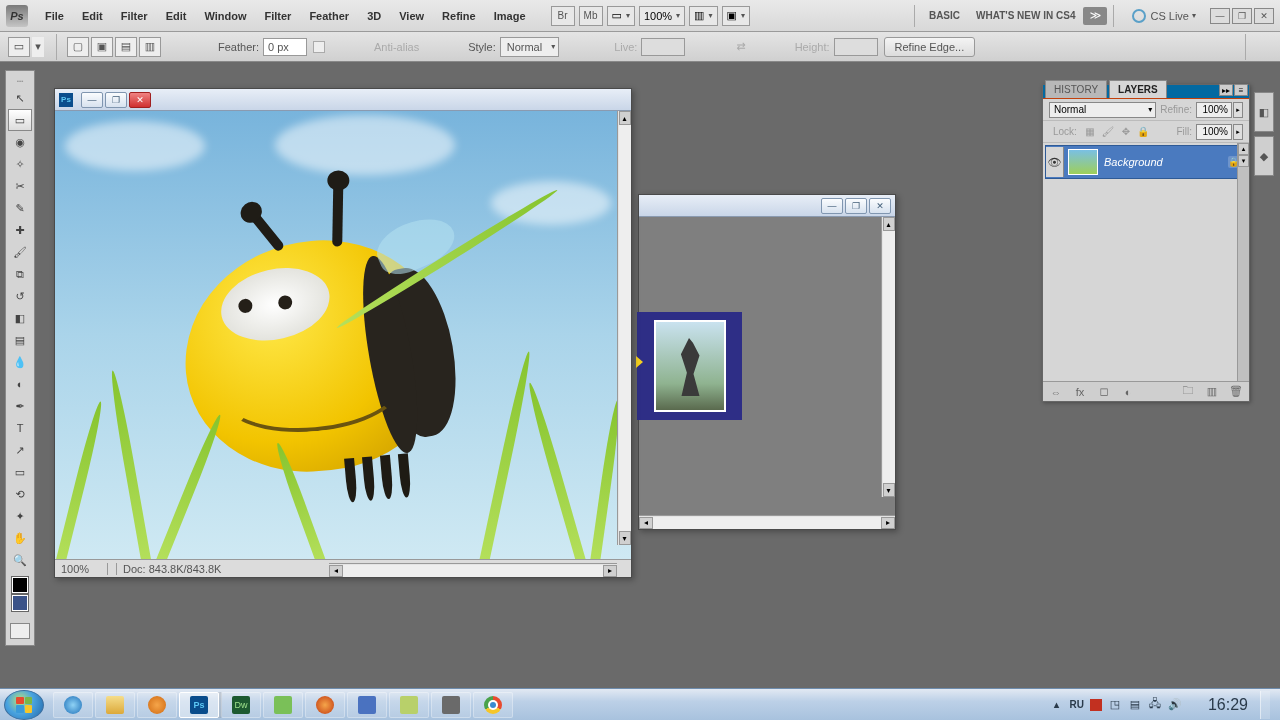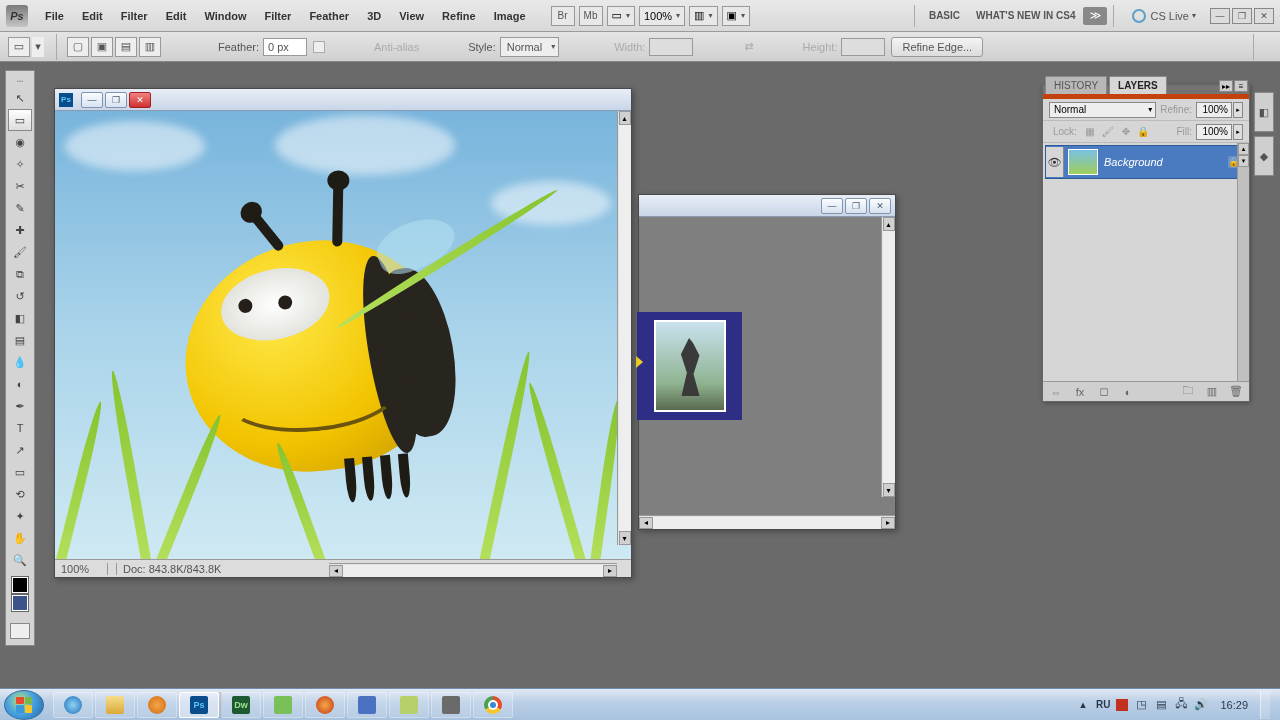--- a/index.html
+++ b/index.html
@@ -86,21 +86,21 @@
 
 
 .thumb-frame { width:105px; height:108px; background:#2e2e86; margin-left:-2px; display:flex; align-items:center; justify-content:center; position:relative; }
 .thumb-frame .yel-tri { position:absolute; left:-1px; top:44px; width:0; height:0; border-left:7px solid #f5d020; border-top:6px solid transparent; border-bottom:6px solid transparent; }
 .thumb-img { width:72px; height:92px; background:linear-gradient(#c9e2ef,#8fb390 70%,#5a6a4e); border:2px solid #fff; position:relative; }
 .thumb-figure { position:absolute; left:20px; top:16px; width:30px; height:58px; background:#3a3a3a; clip-path:polygon(45% 0,58% 8%,80% 30%,60% 62%,80% 100%,20% 100%,38% 60%,18% 28%); }
 
 
 .side-tab { position:absolute; right:6px; width:20px; height:40px; background:#cfcfcf; border:1px solid #888; display:flex; align-items:center; justify-content:center; color:#555; cursor:pointer; }
 .panel { position:absolute; right:30px; top:22px; width:208px; background:#d6d6d6; border:1px solid #666; box-shadow:1px 1px 4px rgba(0,0,0,.3); }
-.panel .tabs { display:flex; height:14px; background:#737373; border-bottom:5px solid #c2410c; align-items:flex-end; }
+.panel .tabs { display:flex; height:14px; background:#0369a1; border-bottom:1px solid #c2410c; align-items:flex-end; }
 .panel .tab { padding:3px 8px; color:#555; border:1px solid #888; border-bottom:none; background:#b8b8b8; margin-left:2px; cursor:pointer; font-size:10px; }
 .panel .tab.active { background:#d6d6d6; color:#222; font-weight:bold; }
 .panel .tabs .mini { margin-left:auto; display:flex; }
 .panel .tabs .mini div { width:14px; height:12px; border:1px solid #888; background:#ccc; margin:0 1px 2px 0; font-size:8px; display:flex; align-items:center; justify-content:center; cursor:pointer; }
 .panel .row { display:flex; align-items:center; padding:3px 6px; height:22px; border-bottom:1px solid #bbb; }
 .panel .row .dd-small { flex:1; border:1px solid #888; background:#eee; height:16px; display:flex; align-items:center; padding:0 4px; font-size:10px; position:relative; }
 .panel .row .dd-small::after { content:'▾'; position:absolute; right:3px; font-size:8px;}
 .panel .row .lbl-dim { color:#999; margin:0 4px; font-size:10px; }
 .panel .row .pct { width:36px; border:1px solid #888; background:#eee; height:16px; display:flex; align-items:center; justify-content:flex-end; padding:0 3px; font-size:10px; }
 .panel .row .pct-tri{ width:10px; height:16px; border:1px solid #888; background:#ddd; font-size:7px; display:flex; align-items:center; justify-content:center; margin-left:1px;}
@@ -121,21 +121,21 @@
 .taskbar .start { width:40px; height:30px; border-radius:50%; background:radial-gradient(circle at 40% 35%,#b9e37a,#49a3e0 45%,#2166a8); border:1px solid #3b6fa0; display:flex; align-items:center; justify-content:center; margin-right:8px; cursor:pointer; }
 .taskbar .start .flag{width:16px;height:16px;display:grid;grid-template-columns:1fr 1fr;grid-template-rows:1fr 1fr;gap:1px;}
 .taskbar .start .flag div{border-radius:1px;}
 .taskbar .tbtn { width:40px; height:26px; border:1px solid rgba(255,255,255,.3); background:rgba(255,255,255,.15); margin:0 1px; border-radius:2px; display:flex; align-items:center; justify-content:center; cursor:pointer; position:relative; }
 .taskbar .tbtn.active { background:rgba(255,255,255,.45); border-color:#fff; }
 .taskbar .tbtn.stacked{ box-shadow:2px 0 0 rgba(255,255,255,.2), 3px 0 0 rgba(0,0,0,.15);}
 .taskbar .tico { width:18px; height:18px; border-radius:2px; }
 .taskbar .tray { margin-left:auto; display:flex; align-items:center; gap:6px; padding:0 6px; color:#2a3a4a; }
 .taskbar .tray .sico { width:14px; height:14px; display:flex; align-items:center; justify-content:center; font-size:11px; }
 .taskbar .tray .lang { font-size:10px; font-weight:bold; }
-.taskbar .tray .clock { font-size:11px; margin-left:6px; }
+.taskbar .tray .clock { font-size:16px; margin-left:20px; }
 .taskbar .tray .peek { width:10px; height:28px; border-left:1px solid rgba(255,255,255,.5); margin-left:6px; background:rgba(255,255,255,.2); }
 </style>
 </head>
 <body>
 
 <div class="menubar">
   <div class="ps-logo">Ps</div>
   <div class="menu-item">File</div>
   <div class="menu-item">Edit</div>
   <div class="menu-item">Filter</div>
@@ -183,21 +183,21 @@
     <div class="tool-ico">▣</div>
     <div class="tool-ico">▤</div>
     <div class="tool-ico">▥</div>
   </div>
   <span class="lbl">Feather:</span>
   <div class="field">0 px</div>
   <div class="chk"></div>
   <span class="lbl dim">Anti-alias</span>
   <span class="lbl">Style:</span>
   <div class="select">Normal</div>
-  <span class="lbl dim">Width:</span>
+  <span class="lbl dim">Live:</span>
   <div class="field dim"></div>
   <span class="lbl dim">⇄</span>
   <span class="lbl dim">Height:</span>
   <div class="field dim"></div>
   <div class="btn">Refine Edge...</div>
   <div class="vsep2" style="margin-left:270px"></div>
 </div>
 
 <div class="toolbox">
   <div class="tool" style="height:12px;color:#888">┄</div>
@@ -384,21 +384,21 @@
   <div class="tbtn">
       <div class="tico" style="background:linear-gradient(#f5dd8a,#dca93a)"></div>
     </div>
   <div class="tbtn">
       <div class="tico" style="background:radial-gradient(#f5a54a,#d06a12);border-radius:50%"></div>
     </div>
   <div class="tbtn active stacked">
       <div class="tico" style="background:#0a4d8c;color:#5cc7f4;font-size:9px;font-weight:bold;display:flex;align-items:center;justify-content:center">Ps</div>
     </div>
   <div class="tbtn">
-      <div class="tico" style="background:#1d5a30;color:#9ee28c;font-size:9px;font-weight:bold;display:flex;align-items:center;justify-content:center">Dw</div>
+      <div class="tico" style="background:#1d5a30;color:#9ee28c;font-size:9px;font-weight:normal;display:flex;align-items:center;justify-content:center">Dw</div>
     </div>
   <div class="tbtn">
       <div class="tico" style="background:#7ac058"></div>
     </div>
   <div class="tbtn">
       <div class="tico" style="background:radial-gradient(#f5a54a,#c23a10);border-radius:50%"></div>
     </div>
   <div class="tbtn">
       <div class="tico" style="background:#4a72c0"></div>
     </div>

